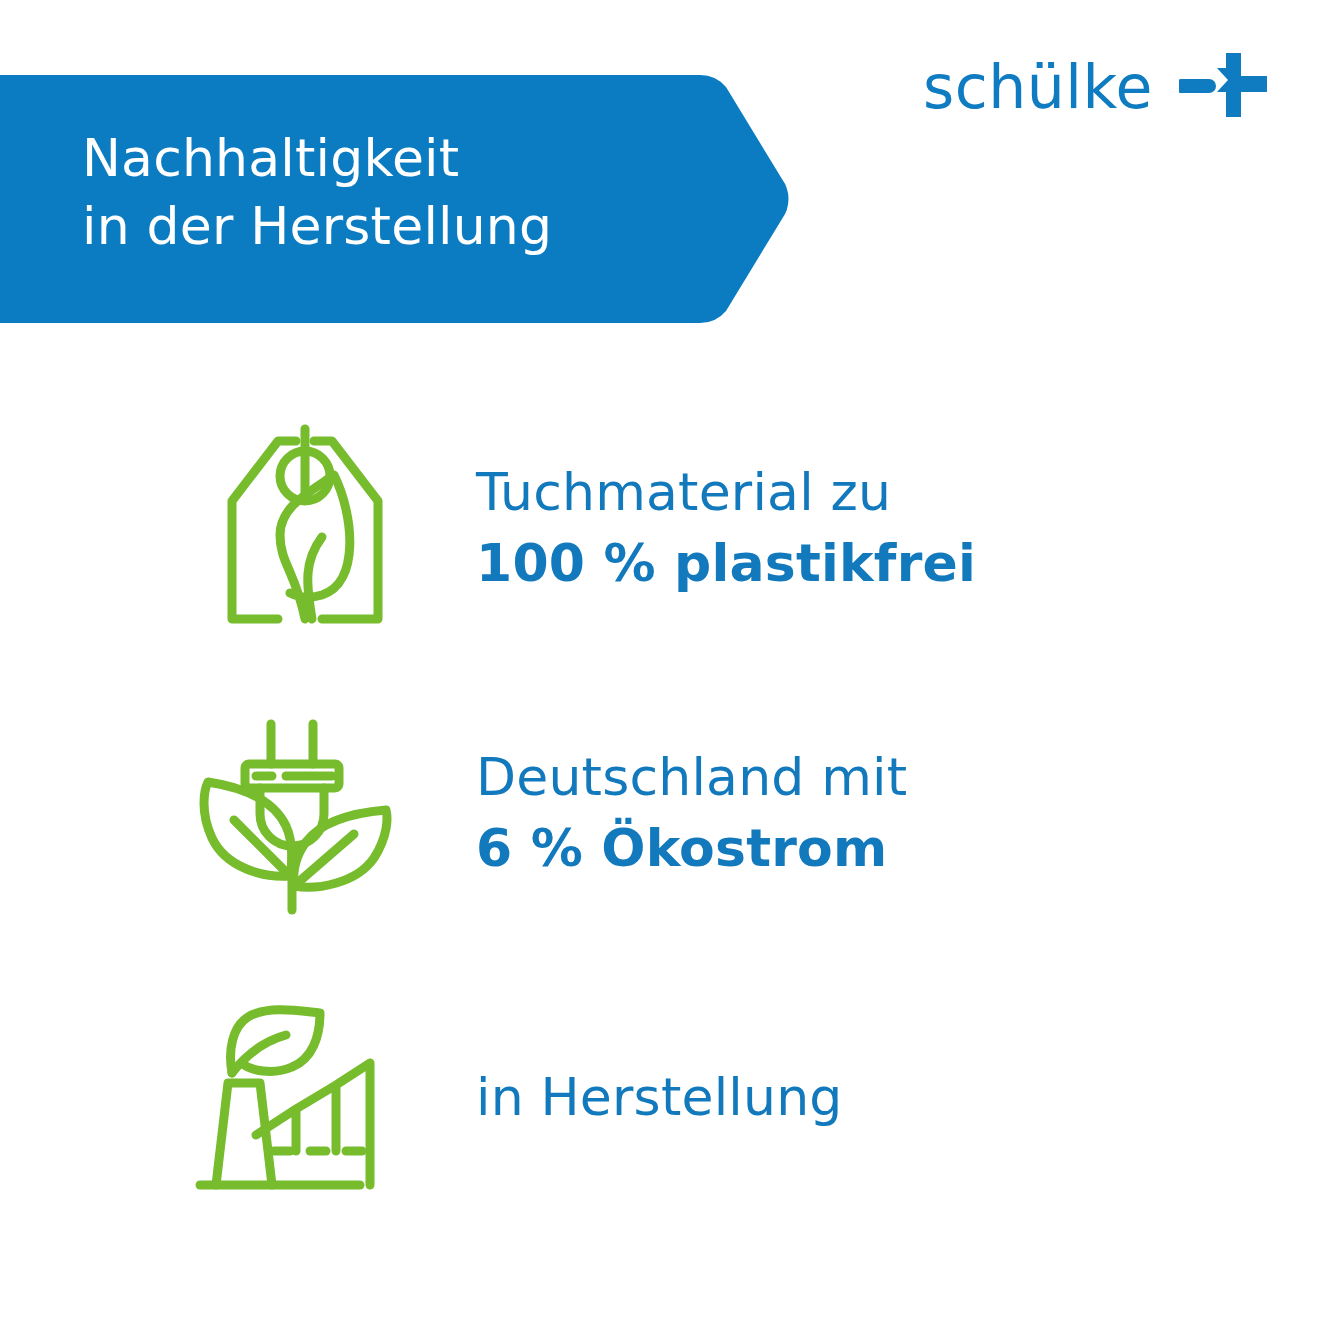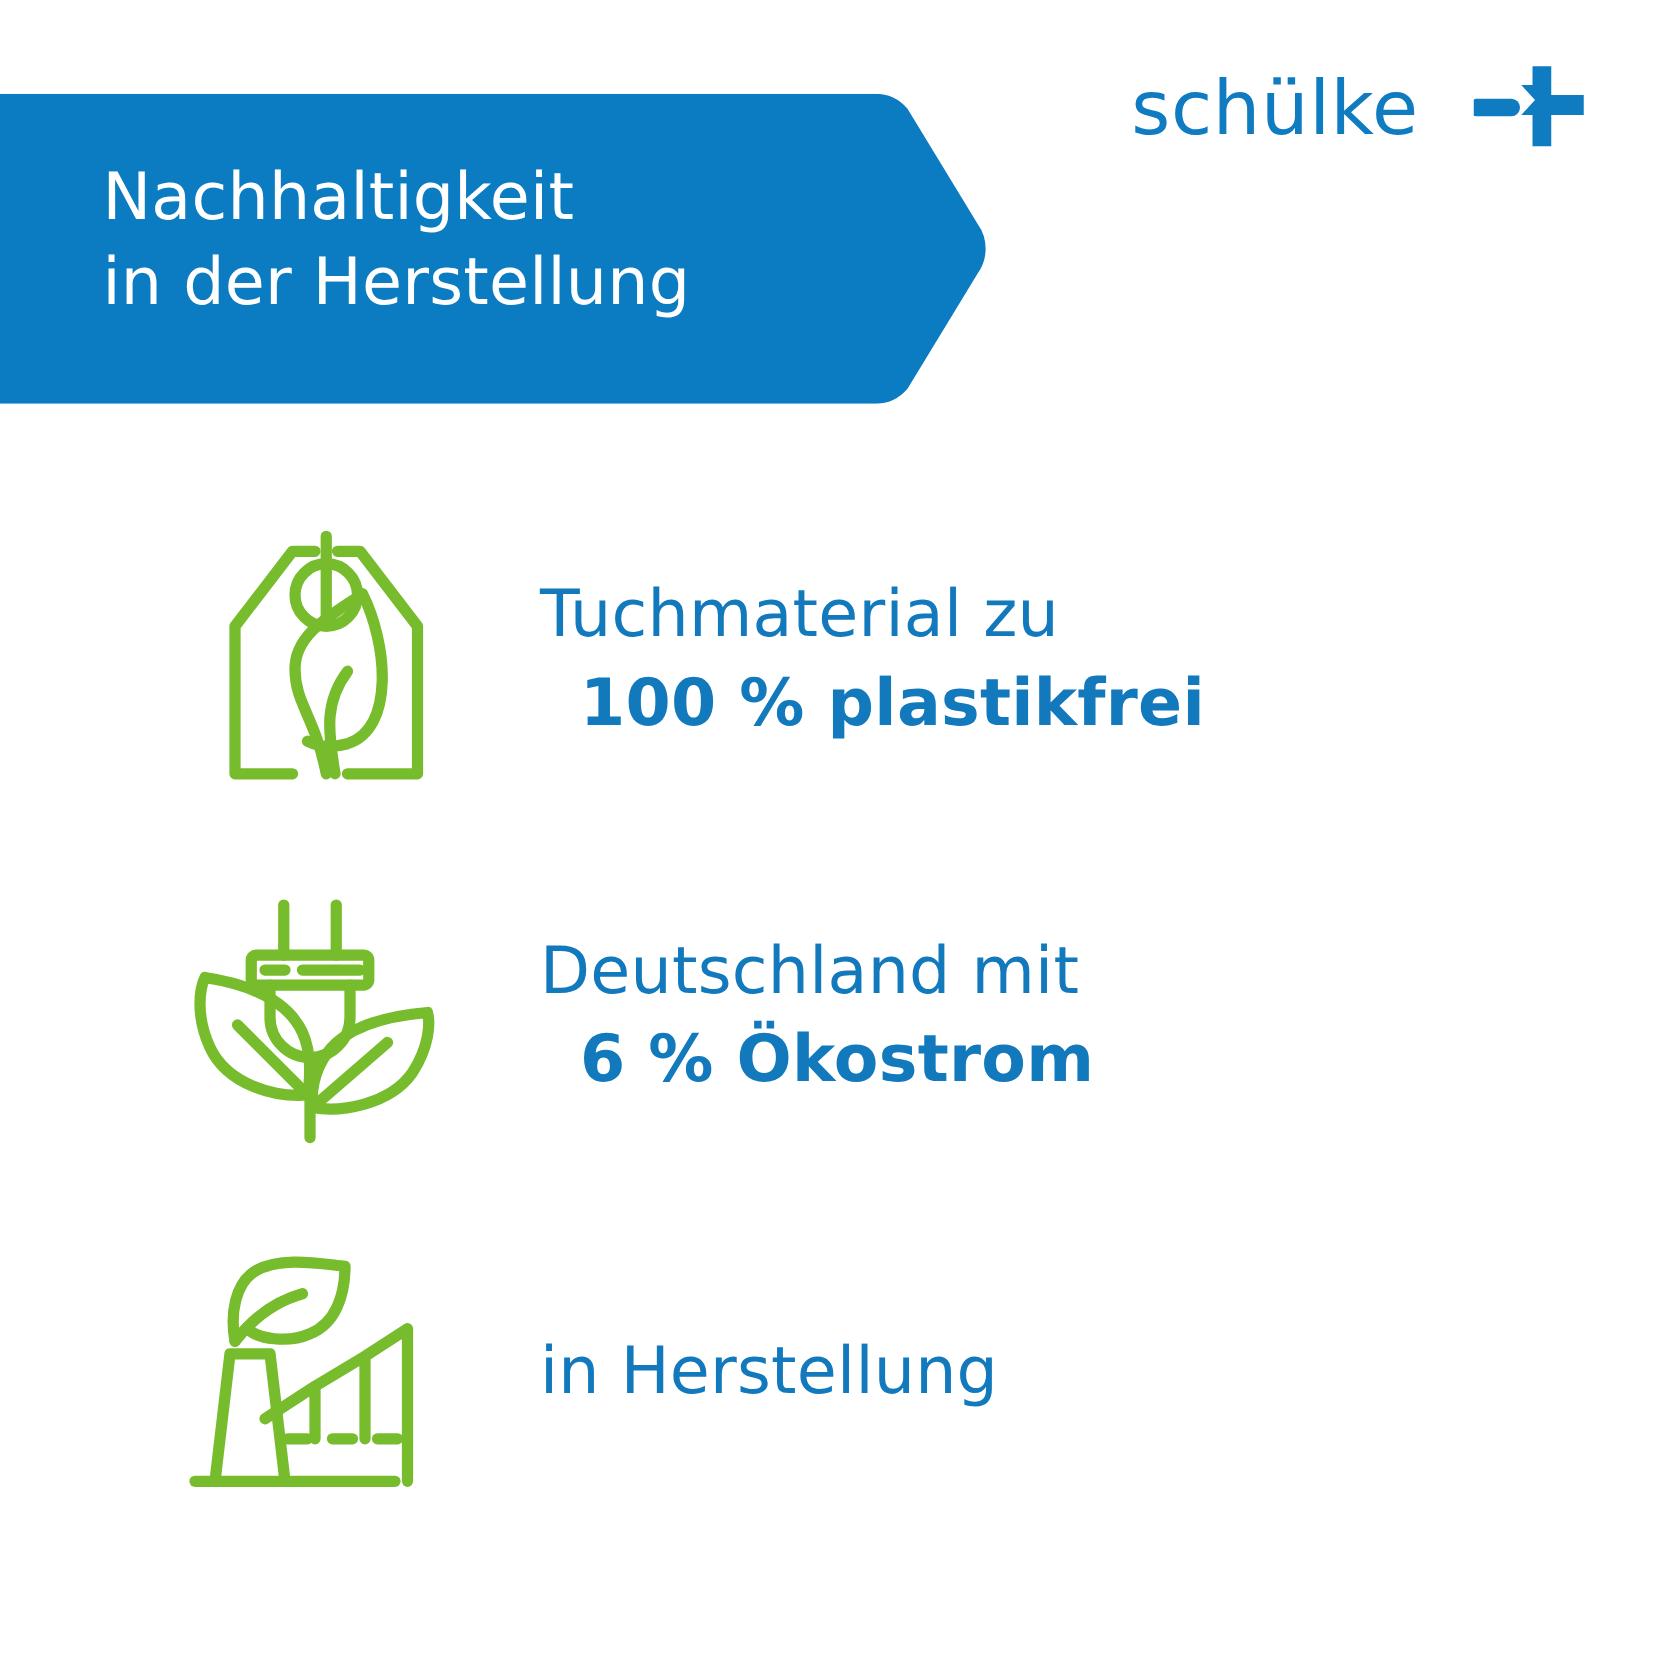--- a/index.html
+++ b/index.html
@@ -24,21 +24,21 @@
     background: #ffffff;
   }
 
   
   .brand {
     position: absolute;
     top: 52px;
     right: 62px;
     display: flex;
     align-items: center;
-    gap: 44px;
+    gap: 26px;
     height: 70px;
   }
   .brand-wordmark {
     font-family: "DejaVu Sans", "Liberation Sans", sans-serif;
     font-size: 60px;
     font-weight: 500;
     letter-spacing: 0.5px;
     color: #0F7BC0;
     line-height: 1;
     white-space: nowrap;
@@ -72,20 +72,21 @@
     letter-spacing: 0.2px;
     white-space: pre-line;
   }
 
   
   .features {
     position: absolute;
     left: 0;
     top: 385px;
     width: 1180px;
+    padding-left: 44px;
   }
   .feature-row {
     display: flex;
     align-items: center;
     height: 285px;
     padding-left: 140px;
     box-sizing: border-box;
   }
   .feature-icon {
     width: 230px;
@@ -98,21 +99,21 @@
 
   .feature-text {
     color: #1279BD;
     font-size: 52px;
     line-height: 1.35;
     letter-spacing: 0.2px;
     margin-left: 62px;
     max-width: 800px;
   }
   .feature-text .line { display: block; white-space: nowrap; }
-  .feature-text .bold { font-weight: 700; margin-left: 32px; }
+  .feature-text .bold { font-weight: 700; }
   .feature-text .light { font-weight: 400; }
 </style>
 </head>
 <body>
 
 <div class="page">
 
   <div class="brand">
     <span class="brand-wordmark">schülke</span>
     <span class="brand-mark">

